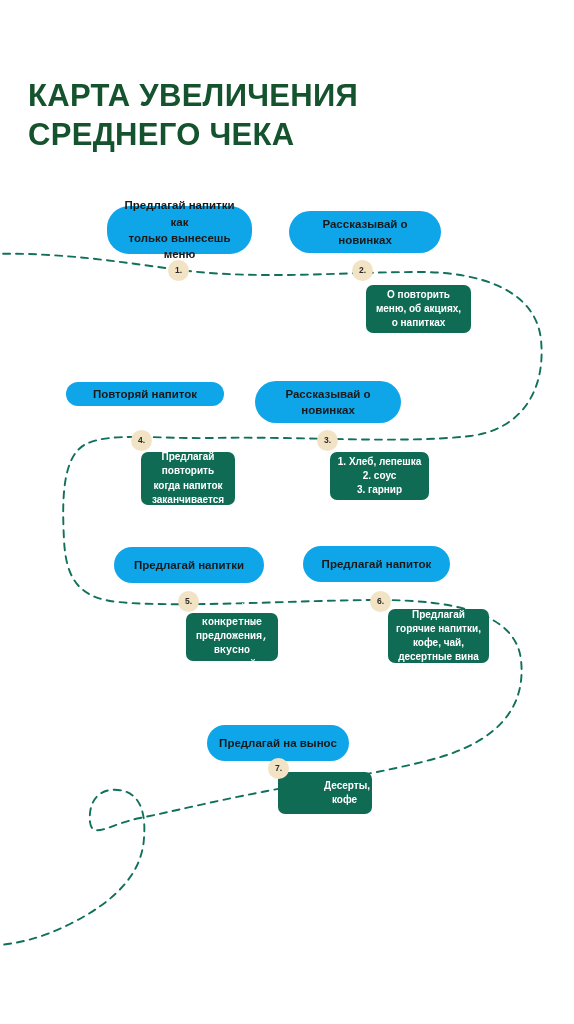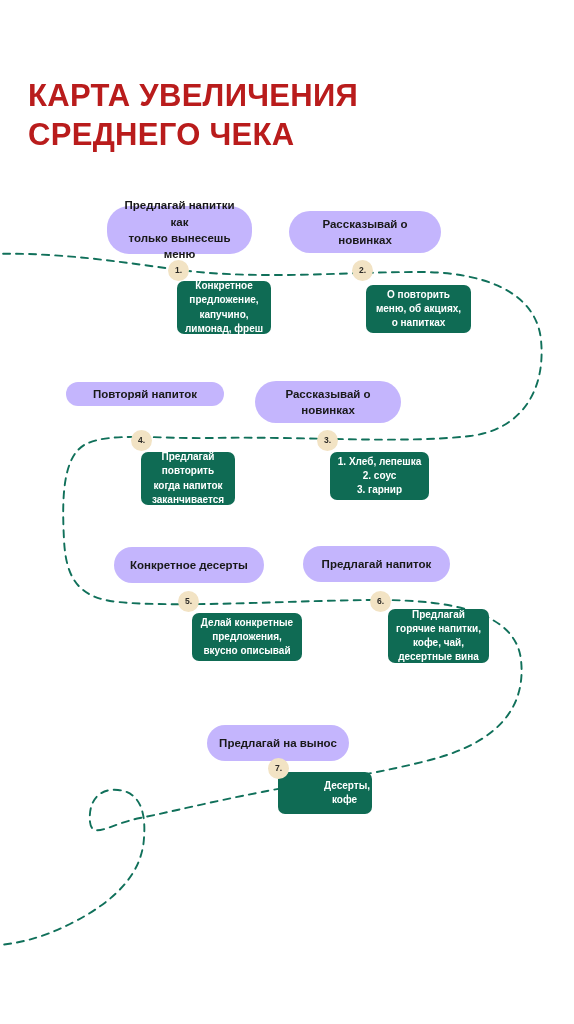--- a/index.html
+++ b/index.html
@@ -14,21 +14,21 @@
 
   
   .title{
     position:absolute;
     left:28px;top:76px;
     width:440px;
     font-size:31px;
     line-height:1.26;
     font-weight:700;
     letter-spacing:0.3px;
-    color:#b91c1c;
+    color:#14532d;
     text-transform:uppercase;
     white-space:pre-line;
   }
 
   
   .path-layer{position:absolute;left:0;top:0;width:574px;height:1024px;pointer-events:none;}
 
   
   .node{
     position:absolute;
@@ -37,21 +37,21 @@
     align-items:center;
     justify-content:center;
     text-align:center;
   }
   .node-label{
     white-space:pre-line;
     display:block;
     width:100%;
   }
   .beige{
-    background:#c4b5fd;
+    background:#0ea5e9;
     border-radius:22px;
     color:#191919;
     font-size:11.5px;
     font-weight:700;
     line-height:1.42;
     padding:4px 8px;
   }
   .green{
     background:#0f6b54;
     border-radius:7px;
@@ -121,58 +121,52 @@
   <div class="node beige" style="left:66px;top:382px;width:158px;height:24px;">
     <span class="node-label">Повторяй напиток</span>
   </div>
 
   <div class="node beige" style="left:255px;top:381px;width:146px;height:42px;">
     <span class="node-label">Рассказывай о
 новинках</span>
   </div>
 
   <div class="node beige" style="left:114px;top:547px;width:150px;height:36px;">
-    <span class="node-label">Конкретное десерты</span>
+    <span class="node-label">Предлагай напитки</span>
   </div>
 
   <div class="node beige" style="left:303px;top:546px;width:147px;height:36px;">
     <span class="node-label">Предлагай напиток</span>
   </div>
 
   <div class="node beige" style="left:207px;top:705px;width:142px;height:36px;margin-top:20px;">
     <span class="node-label">Предлагай на вынос</span>
   </div>
 
-  <div class="node green" style="left:177px;top:281px;width:94px;height:53px;">
-    <span class="node-label">Конкретное
-предложение,
-капучино,
-лимонад, фреш</span>
-  </div>
 
   <div class="node green" style="left:366px;top:285px;width:105px;height:48px;">
     <span class="node-label">О повторить
 меню, об акциях,
 о напитках</span>
   </div>
 
   <div class="node green" style="left:141px;top:452px;width:94px;height:53px;">
     <span class="node-label">Предлагай
 повторить
 когда напиток
 заканчивается</span>
   </div>
 
   <div class="node green" style="left:330px;top:452px;width:99px;height:48px;">
     <span class="node-label">1. Хлеб, лепешка
 2. соус
 3. гарнир</span>
   </div>
 
-  <div class="node green" style="left:192px;top:613px;width:110px;height:48px;">
+  <div class="node green" style="left:186px;top:613px;width:92px;height:48px;font-family:Liberation Mono, monospace;">
     <span class="node-label">Делай конкретные
 предложения,
 вкусно описывай</span>
   </div>
 
   <div class="node green" style="left:388px;top:609px;width:101px;height:54px;">
     <span class="node-label">Предлагай
 горячие напитки,
 кофе, чай,
 десертные вина</span>

